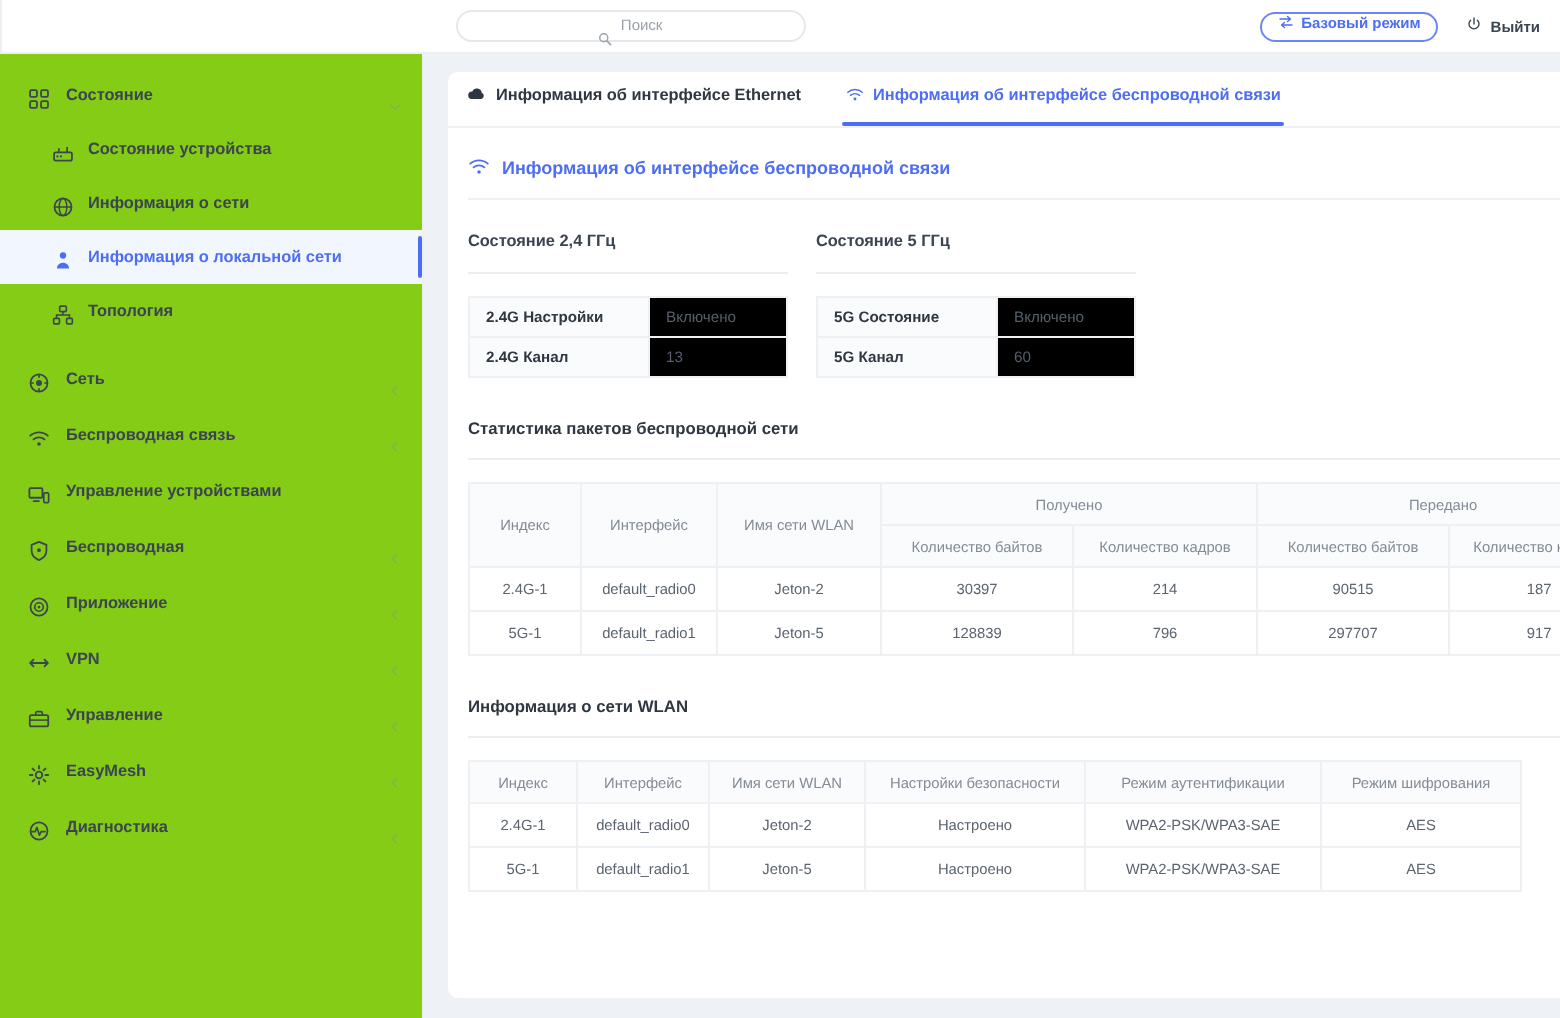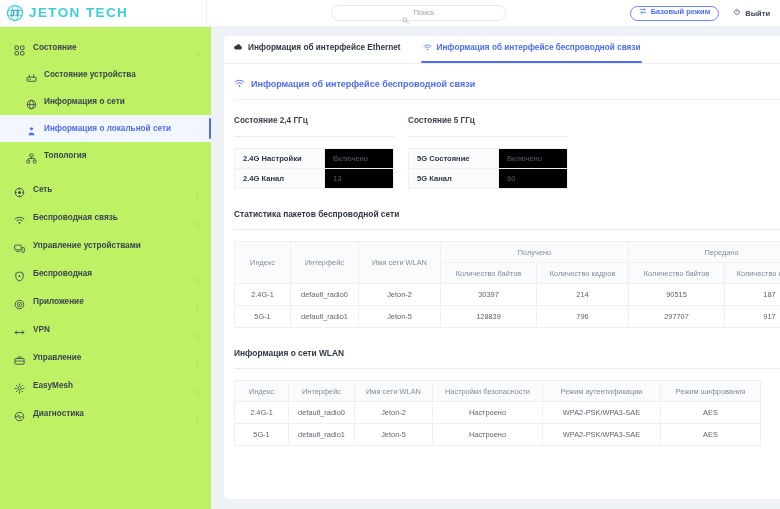--- a/index.html
+++ b/index.html
@@ -38,21 +38,21 @@
     color:#4e6ef2; font-size:7.5px; font-weight:700; background:#fff; cursor:pointer;
   }
   .logout-btn {
     display:flex; align-items:center; gap:4px;
     color:#3c4653; font-size:7.5px; font-weight:700; background:none; border:none; cursor:pointer;
   }
 
   
   .sidebar {
     position:absolute; top:27px; left:0; width:212px; height:482px;
-    background:#bef264; border-right:1px solid #edf0f3; overflow:hidden;
+    background:#84cc16; border-right:1px solid #edf0f3; overflow:hidden;
   }
   .nav-row {
     position:relative; display:flex; align-items:center;
     height:27px; padding-left:14px; padding-right:10px; cursor:pointer;
   }
   .nav-row.group { height:28px; }
   .nav-row .ico { width:11px; height:11px; flex:0 0 11px; margin-right:8px; display:block; }
   .nav-row .lbl { font-size:8.2px; color:#3b4451; font-weight:700; white-space:nowrap; }
   .nav-row.group > .lbl { font-weight:700; }
   .nav-row .chev { margin-left:auto; width:7px; height:7px; opacity:.55; }
@@ -129,32 +129,20 @@
   table.wlan col.w1 { width:54px; } table.wlan col.w2 { width:66px; }
   table.wlan col.w3 { width:78px; } table.wlan col.w4 { width:110px; }
   table.wlan col.w5 { width:118px; } table.wlan col.w6 { width:100px; }
 </style>
 </head>
 <body>
 
 <div class="app">
 
   <div class="topbar">
-    <div class="brand">
-      <span class="brand-logo">
-        <svg viewBox="0 0 24 24" width="18" height="18">
-          <circle cx="12" cy="12" r="10" fill="none" stroke="#3ecfd6" stroke-width="1.6"></circle>
-          <ellipse cx="12" cy="12" rx="4.6" ry="10" fill="none" stroke="#3ecfd6" stroke-width="1.2"></ellipse>
-          <line x1="2" y1="8.3" x2="22" y2="8.3" stroke="#3ecfd6" stroke-width="1.2"></line>
-          <line x1="2" y1="15.7" x2="22" y2="15.7" stroke="#3ecfd6" stroke-width="1.2"></line>
-          <text x="12" y="16" font-size="11" font-weight="bold" fill="#2aa7b5" text-anchor="middle" font-family="Liberation Sans">JT</text>
-        </svg>
-      </span>
-      <span class="brand-name">JETON TECH</span>
-    </div>
     <div class="topbar-sep"></div>
     <div class="search-wrap">
       <div class="search-box">
         <span class="sicon">
           <svg viewBox="0 0 16 16" width="7" height="7">
             <circle cx="6.6" cy="6.6" r="4.6" fill="none" stroke="#9aa1ab" stroke-width="1.6"></circle>
             <line x1="10.2" y1="10.2" x2="14.4" y2="14.4" stroke="#9aa1ab" stroke-width="1.8" stroke-linecap="round"></line>
           </svg>
         </span>
         <span class="search-ph">Поиск</span>

